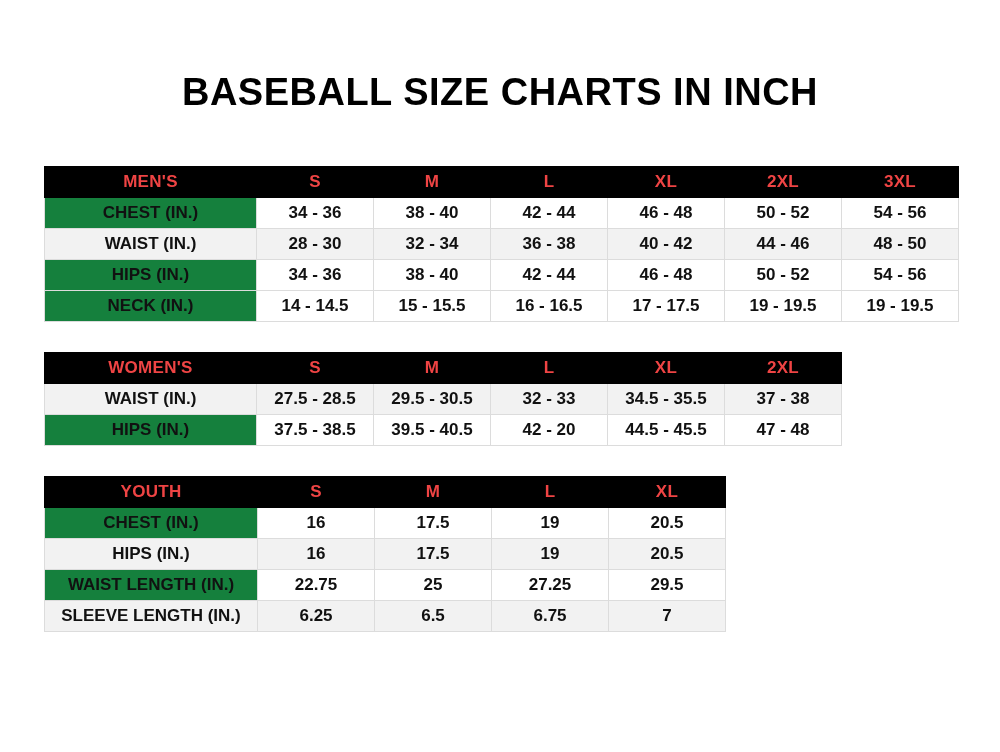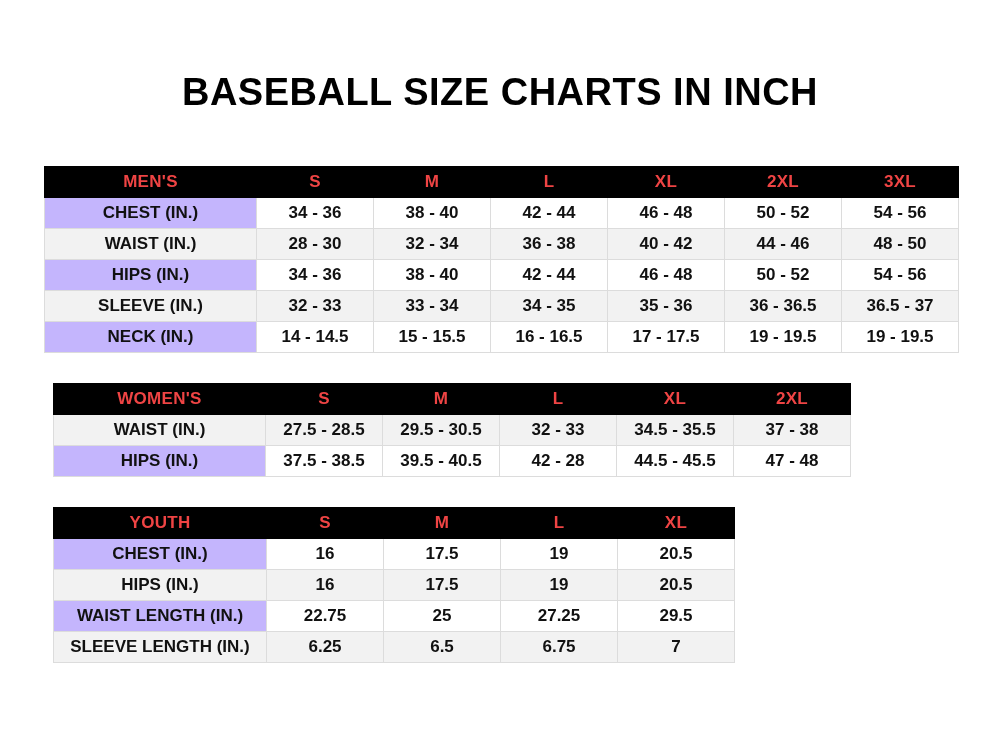--- a/index.html
+++ b/index.html
@@ -55,21 +55,21 @@
     color: #ef4444;
     border: 1px solid #000000;
     font-size: 17px;
     letter-spacing: 0.3px;
   }
   table.size-table thead th.row-head {
     text-align: center;
   }
   table.size-table tbody td.row-head {
     text-align: center;
-    background: #c4b5fd;
+    background: #15803d;
   }
   table.size-table tbody tr.alt td {
     background: #f2f2f2;
   }
   table.size-table tbody tr.alt td.row-head {
     background: #f2f2f2;
   }
 
   
   #mens-table { width: 912px; }
@@ -79,21 +79,21 @@
   
   #womens-table { width: 795px; }
   #womens-table col.c-label { width: 212px; }
   #womens-table col.c-size  { width: 117px; }
 
   
   #youth-table { width: 681px; }
   #youth-table col.c-label { width: 213px; }
   #youth-table col.c-size  { width: 117px; }
 
-  .table-block + .table-block { margin-top: 30px; margin-left: 9px; }
+  .table-block + .table-block { margin-top: 30px; }
 </style>
 </head>
 <body>
 
 <div class="page">
 
   <h1 class="title">BASEBALL SIZE CHARTS IN INCH</h1>
 
   <div class="tables">
 
@@ -140,29 +140,20 @@
           </tr>
           <tr>
             <td class="row-head">HIPS (IN.)</td>
             <td>34 - 36</td>
             <td>38 - 40</td>
             <td>42 - 44</td>
             <td>46 - 48</td>
             <td>50 - 52</td>
             <td>54 - 56</td>
           </tr>
-          <tr class="alt">
-            <td class="row-head">SLEEVE (IN.)</td>
-            <td>32 - 33</td>
-            <td>33 - 34</td>
-            <td>34 - 35</td>
-            <td>35 - 36</td>
-            <td>36 - 36.5</td>
-            <td>36.5 - 37</td>
-          </tr>
           <tr>
             <td class="row-head">NECK (IN.)</td>
             <td>14 - 14.5</td>
             <td>15 - 15.5</td>
             <td>16 - 16.5</td>
             <td>17 - 17.5</td>
             <td>19 - 19.5</td>
             <td>19 - 19.5</td>
           </tr>
         </tbody>
@@ -195,21 +186,21 @@
             <td>27.5 - 28.5</td>
             <td>29.5 - 30.5</td>
             <td>32 - 33</td>
             <td>34.5 - 35.5</td>
             <td>37 - 38</td>
           </tr>
           <tr>
             <td class="row-head">HIPS (IN.)</td>
             <td>37.5 - 38.5</td>
             <td>39.5 - 40.5</td>
-            <td>42 - 28</td>
+            <td>42 - 20</td>
             <td>44.5 - 45.5</td>
             <td>47 - 48</td>
           </tr>
         </tbody>
       </table>
     </div>
 
     <div class="table-block">
       <table class="size-table" id="youth-table">
         <colgroup>

